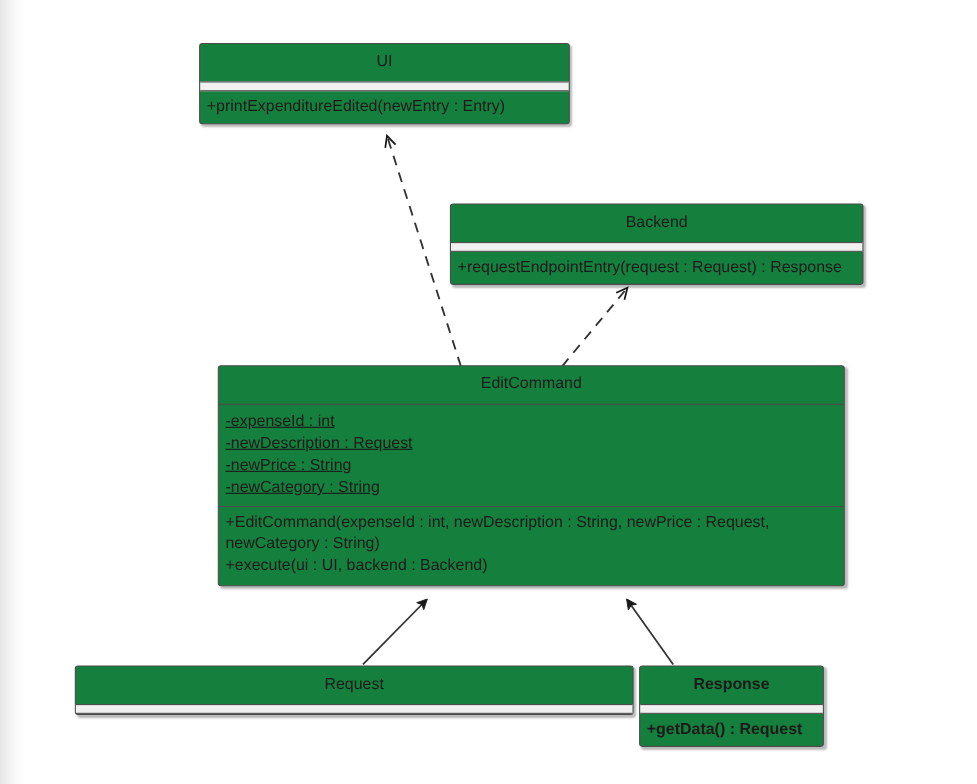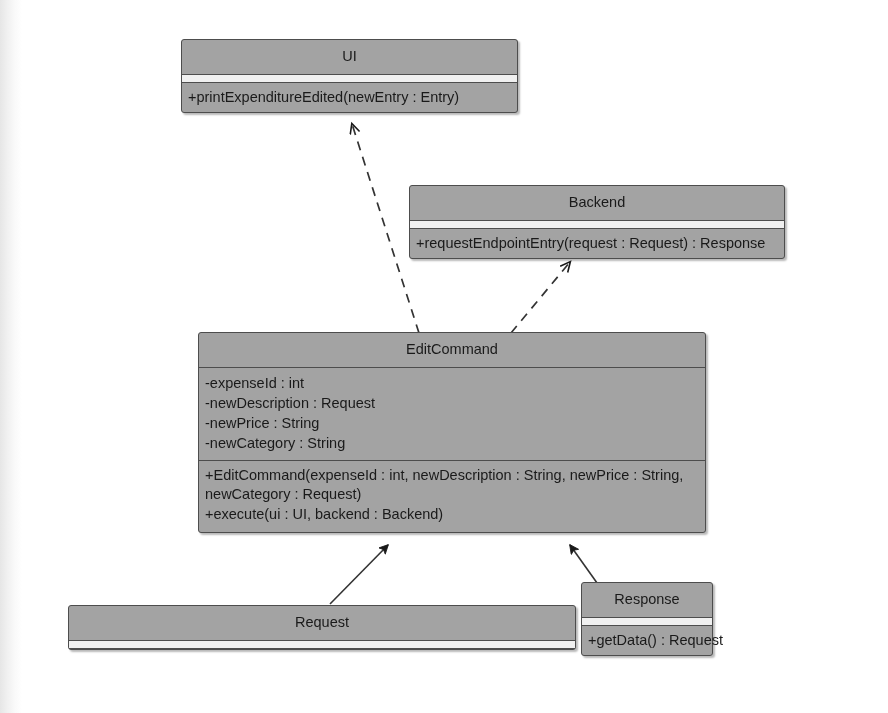--- a/index.html
+++ b/index.html
@@ -30,21 +30,21 @@
     position: absolute;
     left: 0;
     top: 0;
     width: 888px;
     height: 713px;
   }
 
   .uml-class {
     position: absolute;
     box-sizing: border-box;
-    background: #a3a3a3;
+    background: #15803d;
     border: 1px solid #4d4d4d;
     border-radius: 3px;
     box-shadow: 2px 2px 2px rgba(0,0,0,0.28);
     color: #1a1a1a;
     font-size: 14.5px;
     line-height: 1.32;
   }
   .class-name {
     text-align: center;
     padding: 7px 6px 8px 6px;
@@ -107,40 +107,40 @@
   </div>
 
   <div class="uml-class" id="class-backend" style="left:409px; top:185px; width:376px;">
     <div class="class-name">Backend</div>
     <div class="thin-strip"></div>
     <div class="compartment first-comp">
       <div class="member">+requestEndpointEntry(request : Request) : Response</div>
     </div>
   </div>
 
-  <div class="uml-class" id="class-editcommand" style="left:198px; top:332px; width:508px;">
+  <div class="uml-class" id="class-editcommand" style="left:198px; top:332px; width:570px;">
     <div class="class-name">EditCommand</div>
-    <div class="compartment" style="padding-top:5px; padding-bottom:6px;">
+    <div class="compartment" style="padding-top:5px; padding-bottom:6px;text-decoration:underline;">
       <div class="member">-expenseId : int</div>
       <div class="member">-newDescription : Request</div>
       <div class="member">-newPrice : String</div>
       <div class="member">-newCategory : String</div>
     </div>
     <div class="compartment" style="padding-top:5px; padding-bottom:7px;">
-      <div class="member wrap">+EditCommand(expenseId : int, newDescription : String, newPrice : String, newCategory : Request)</div>
+      <div class="member wrap">+EditCommand(expenseId : int, newDescription : String, newPrice : Request, newCategory : String)</div>
       <div class="member">+execute(ui : UI, backend : Backend)</div>
     </div>
   </div>
 
   <div class="uml-class" id="class-request" style="left:68px; top:605px; width:508px;">
     <div class="class-name">Request</div>
     <div class="thin-strip"></div>
   </div>
 
-  <div class="uml-class" id="class-response" style="left:581px; top:582px; width:132px;">
+  <div class="uml-class" id="class-response" style="left:581px; top:605px; width:168px;font-weight:bold;">
     <div class="class-name">Response</div>
     <div class="thin-strip"></div>
     <div class="compartment first-comp">
       <div class="member">+getData() : Request</div>
     </div>
   </div>
 
 </div>
 
 </body></html>

